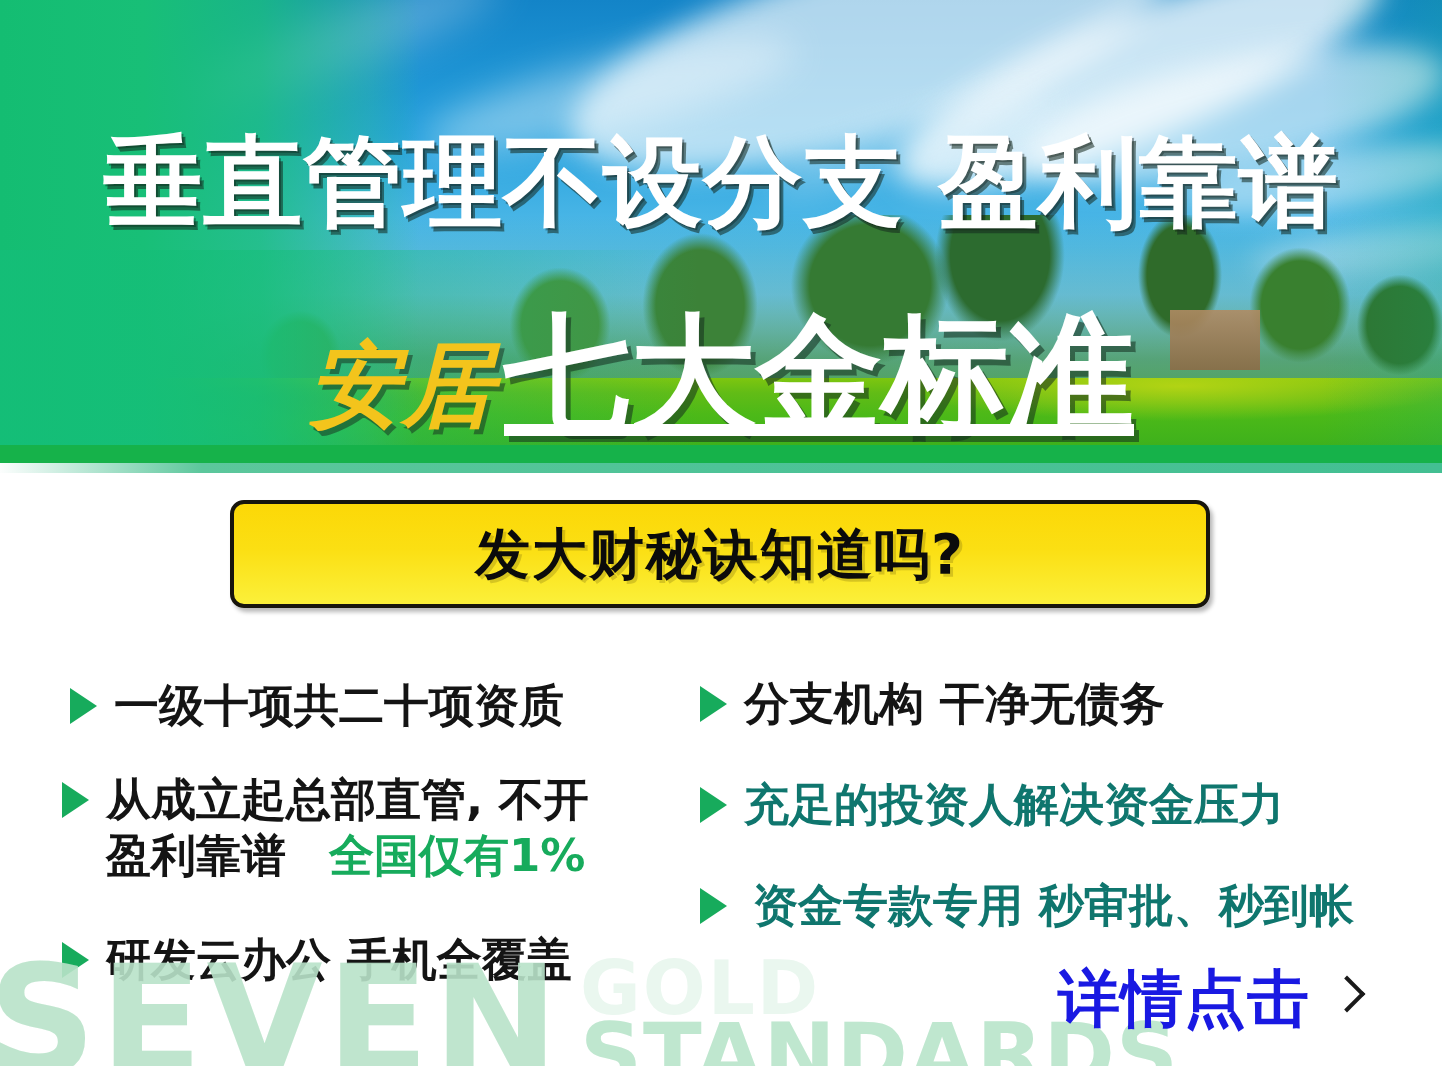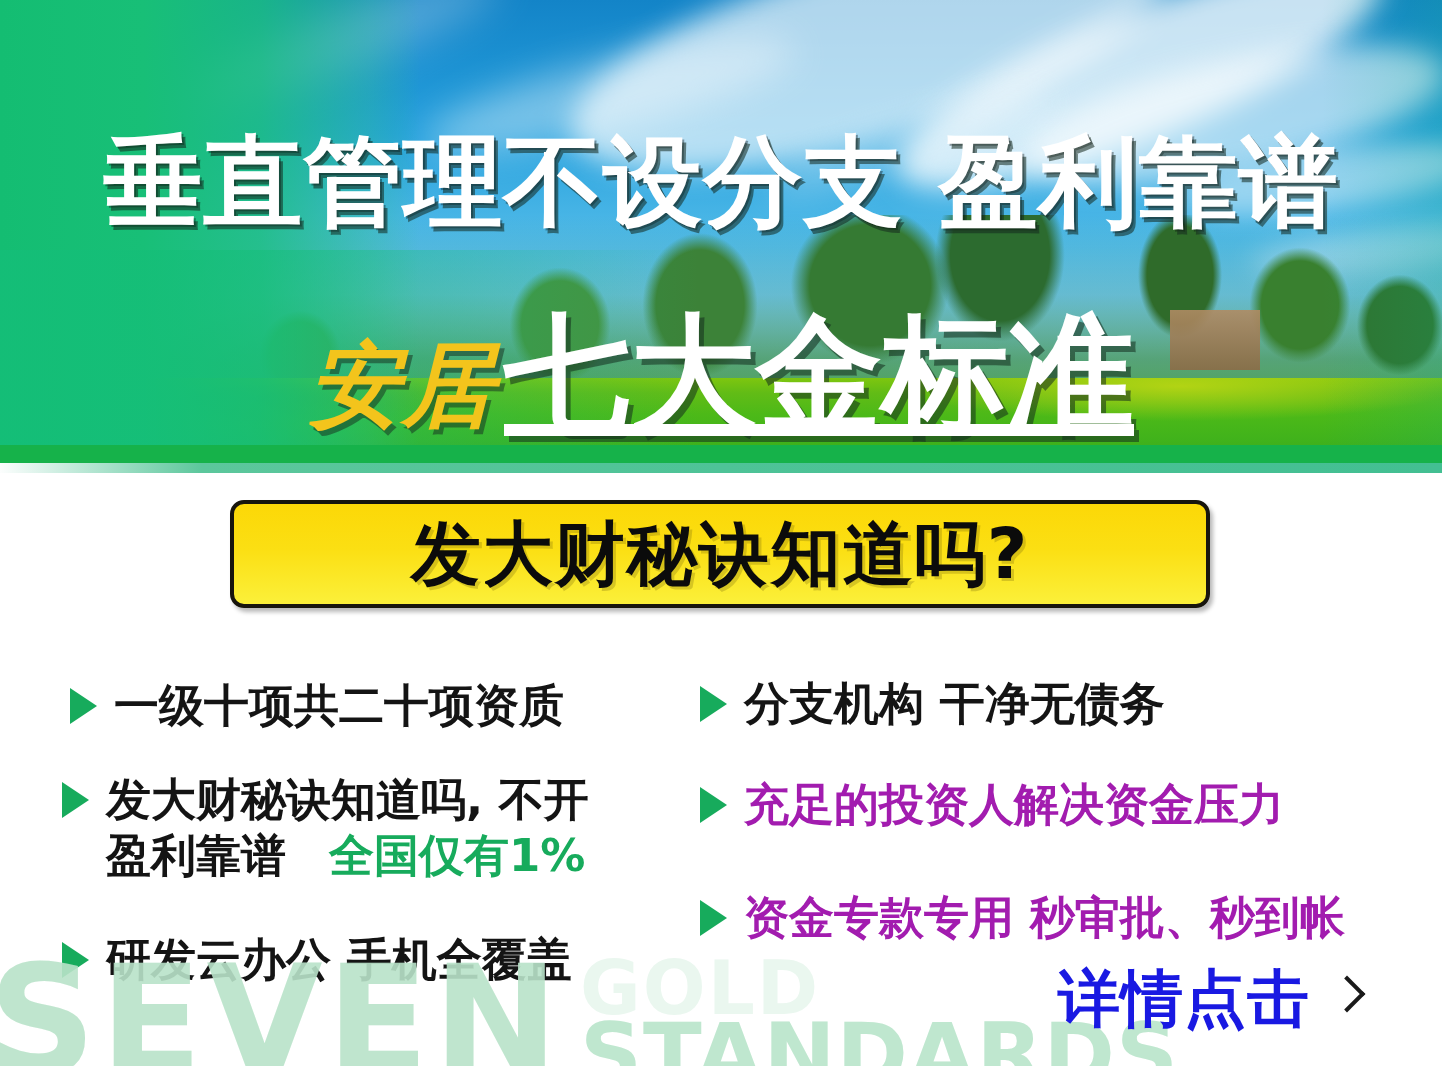--- a/index.html
+++ b/index.html
@@ -109,48 +109,48 @@
   .ybanner{
     position:absolute;left:230px;top:500px;width:980px;height:108px;
     background:linear-gradient(180deg,#fcd807 0%, #fbdf13 45%, #fbf03a 100%);
     border:4px solid #17150d;
     border-radius:14px;
     box-sizing:border-box;
     display:flex;align-items:center;justify-content:center;
     box-shadow:3px 4px 4px rgba(0,0,0,.28);
   }
   .ybanner-text{
-    font-size:70px;font-weight:bold;color:#0b0b0b;letter-spacing:2px;
+    font-size:55px;font-weight:bold;color:#0b0b0b;letter-spacing:2px;
     line-height:1;white-space:nowrap;
     text-shadow:3px 3px 0 rgba(120,105,10,.28);
   }
 
   
   .cols{position:absolute;left:0;top:640px;width:1442px;height:330px;}
   .col-l{position:absolute;left:62px;top:0;width:620px;}
   .col-r{position:absolute;left:700px;top:0;width:700px;}
 
   .bullet{display:flex;align-items:flex-start;white-space:nowrap;}
   .tri{
     flex:0 0 auto;margin-top:10px;margin-right:17px;
     width:0;height:0;
     border-left:27px solid #17ab5c;
     border-top:18px solid transparent;
     border-bottom:18px solid transparent;
   }
   .btxt{font-size:45px;font-weight:bold;color:#141414;line-height:1.24;letter-spacing:0px;}
   .btxt .hl{color:#17ab5c;margin-left:43px;}
-  .btxt.green{color:#a21caf;}
+  .btxt.green{color:#0f766e;}
 
   .l1{position:absolute;left:8px;top:38px;}
   .l2{position:absolute;left:0;top:132px;}
   .l3{position:absolute;left:0;top:292px;}
   .r1{position:absolute;left:0;top:36px;}
   .r2{position:absolute;left:0;top:137px;}
-  .r3{position:absolute;left:0;top:250px;}
+  .r3{position:absolute;left:0;top:238px;gap:9px;}
 
   
   .wm{position:absolute;left:0;top:955px;width:1060px;height:160px;pointer-events:none;}
   .wm-seven{
     position:absolute;left:-12px;top:-10px;
     font-size:150px;font-weight:bold;line-height:1;letter-spacing:4px;
     background:linear-gradient(180deg,#f2faf5 0%, #dcf1e4 35%, #a9deбc 70%, #8ed5ad 100%);
     -webkit-background-clip:text;background-clip:text;color:#b9e3c9;
     opacity:.9;
   }
@@ -223,21 +223,21 @@
   <div class="col-l">
 
     <div class="bullet l1">
       <span class="tri"></span>
       <span class="btxt">一级十项共二十项资质</span>
     </div>
 
     <div class="bullet l2">
       <span class="tri"></span>
       <span class="btxt">
-        <span>发大财秘诀知道吗, 不开</span><br>
+        <span>从成立起总部直管, 不开</span><br>
         <span>盈利靠谱</span><span class="hl">全国仅有1%</span>
       </span>
     </div>
 
     <div class="bullet l3">
       <span class="tri"></span>
       <span class="btxt">研发云办公 手机全覆盖</span>
     </div>
 
   </div>

